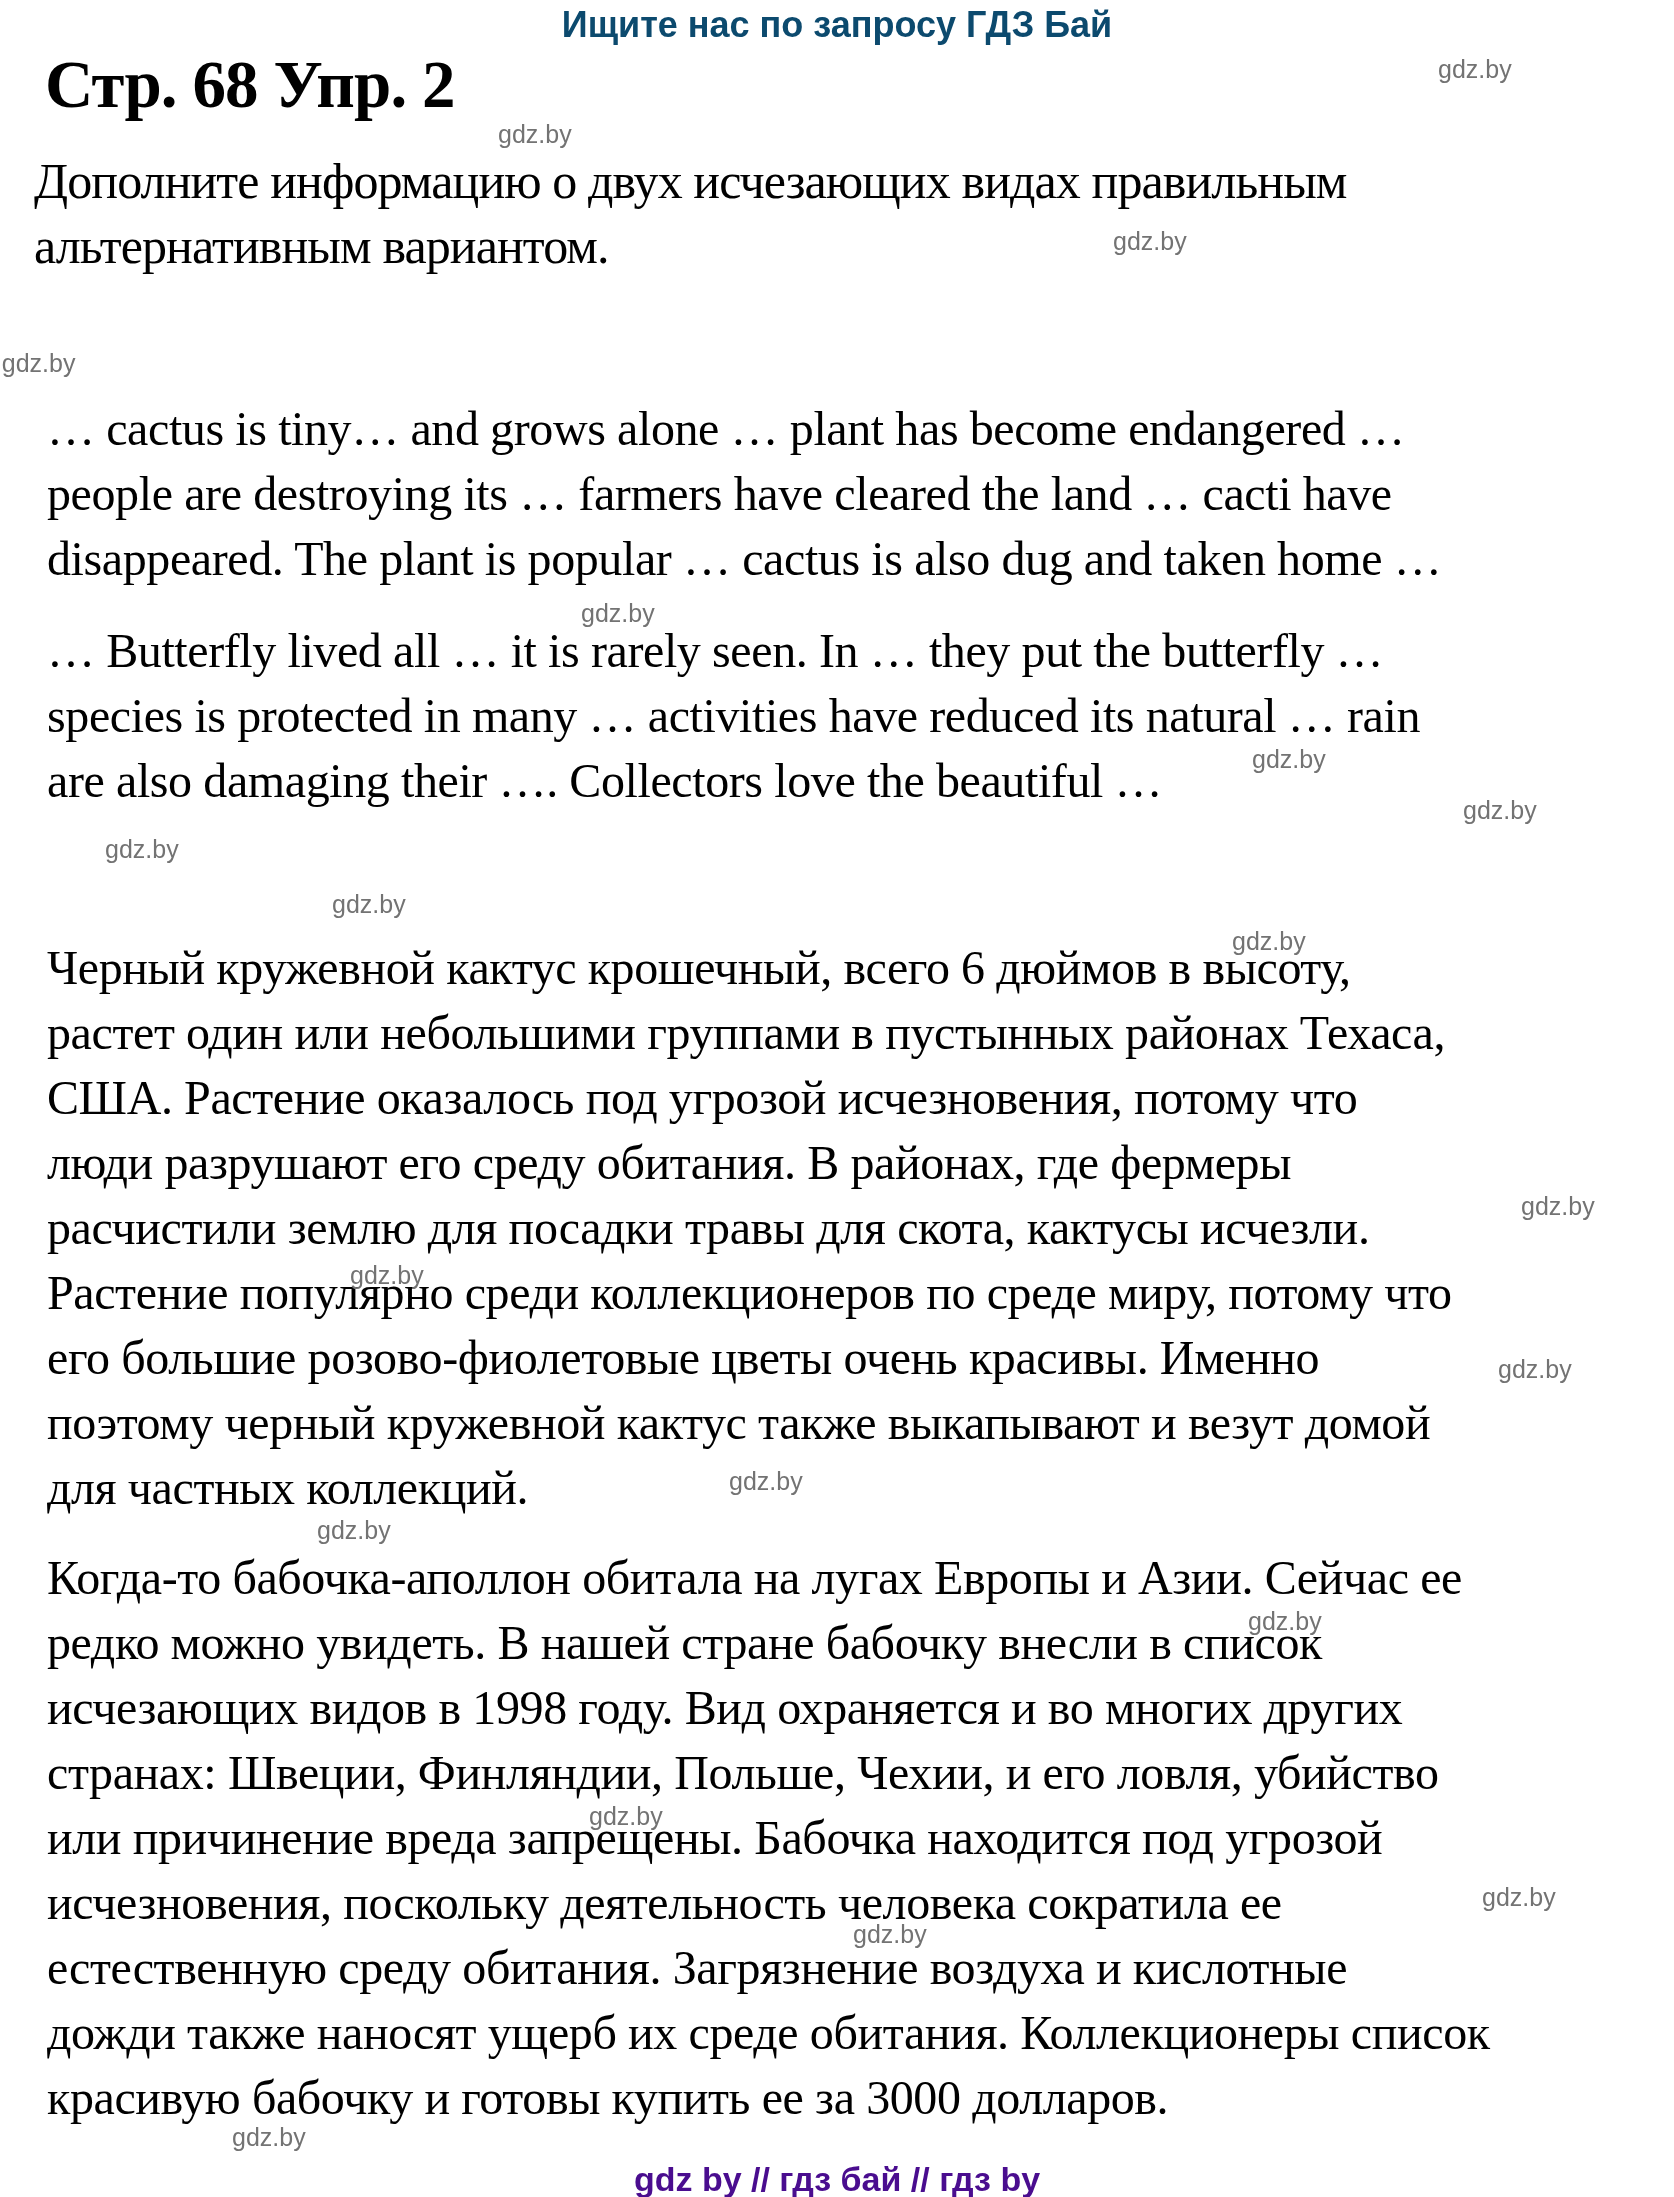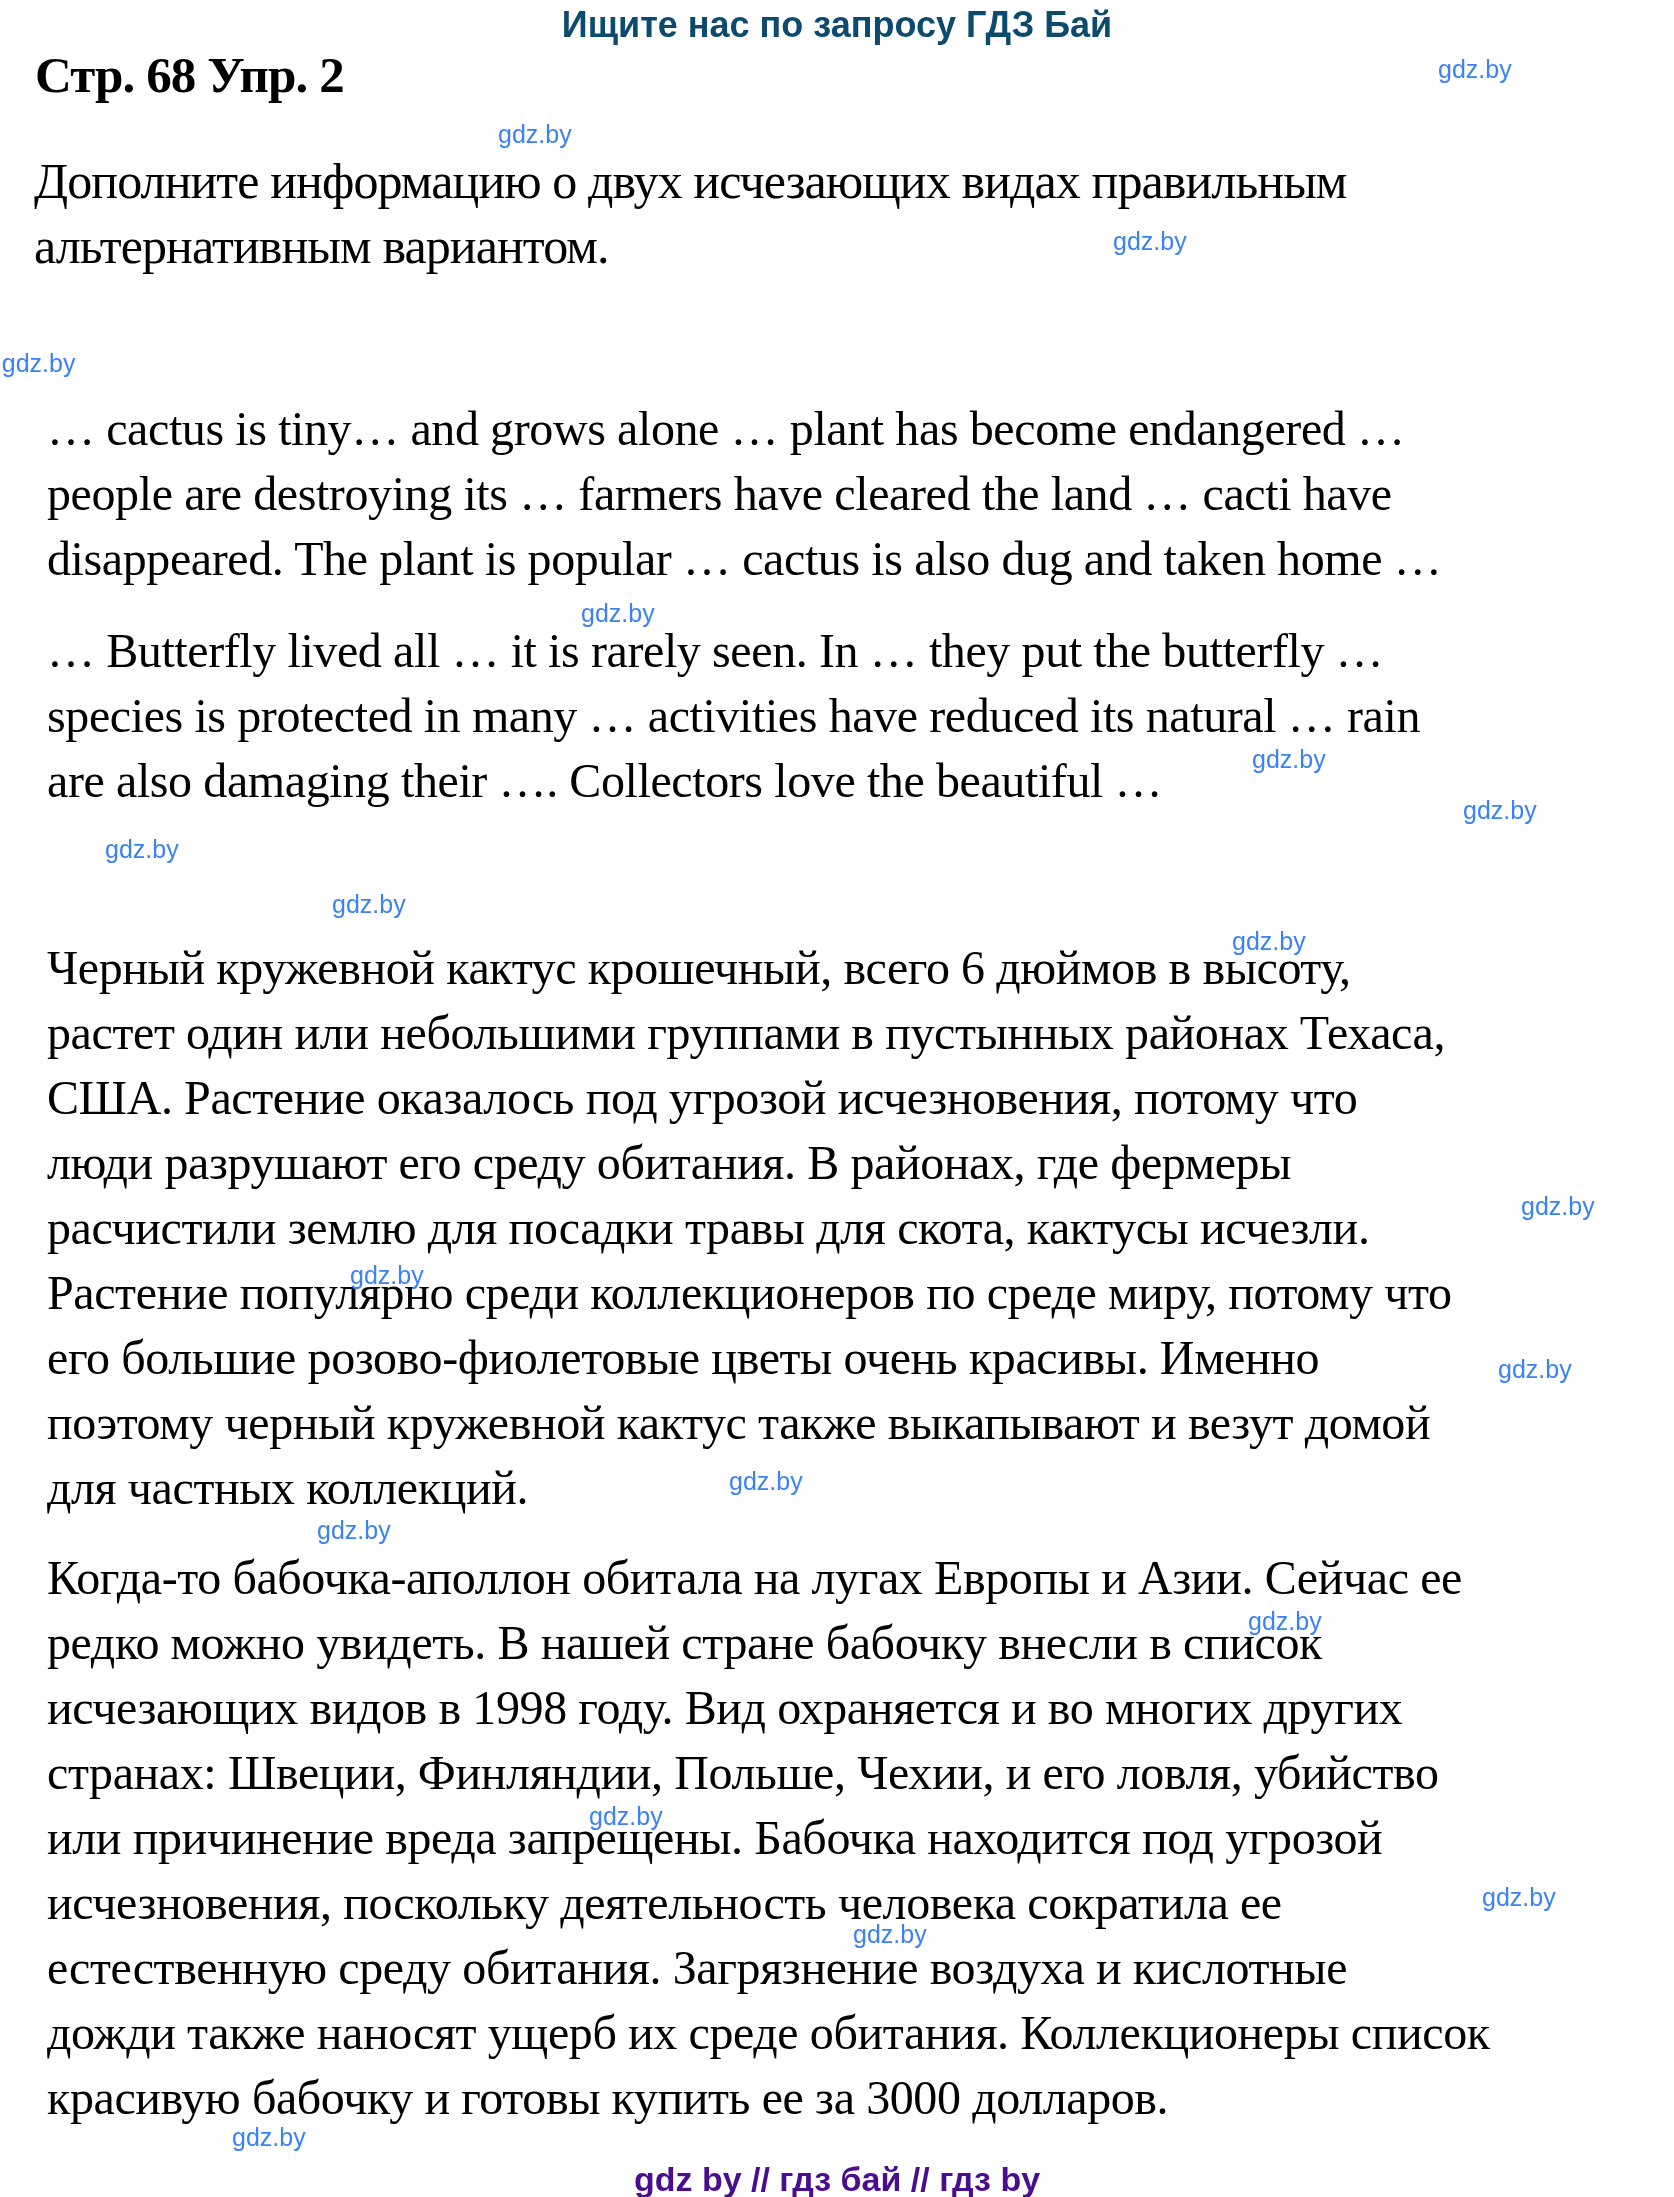--- a/index.html
+++ b/index.html
@@ -17,22 +17,22 @@
     top:3.5px;left:0;width:100%;
     text-align:center;
     font-family:"Liberation Sans", sans-serif;
     font-size:36px;
     font-weight:bold;
     color:#0c4a6e;
     white-space:nowrap;
   }
   .pagehead{
     position:absolute;
-    left:35px;top:46px;
-    font-size:51px;
+    left:45px;top:46px;
+    font-size:67px;
     font-weight:bold;
     letter-spacing:-0.9px;
     white-space:nowrap;
   }
   .task{
     position:absolute;
     left:34px;top:149px;
     font-size:50px;
     font-weight:normal;
     line-height:65px;
@@ -47,21 +47,21 @@
   }
   .eng1{top:396px;}
   .eng2{top:618px;}
   .rus1{top:935px;}
   .rus2{top:1545px;}
   .ln{white-space:nowrap;}
   .wm{
     position:absolute;
     font-family:"Liberation Sans", sans-serif;
     font-size:25px;
-    color:#3b82f6;
+    color:#737373;
     white-space:nowrap;
   }
   .footer{
     position:absolute;
     top:2160px;left:0;width:100%;
     text-align:center;
     font-family:"Liberation Sans", sans-serif;
     font-size:34px;
     font-weight:bold;
     color:#4a0d8f;

